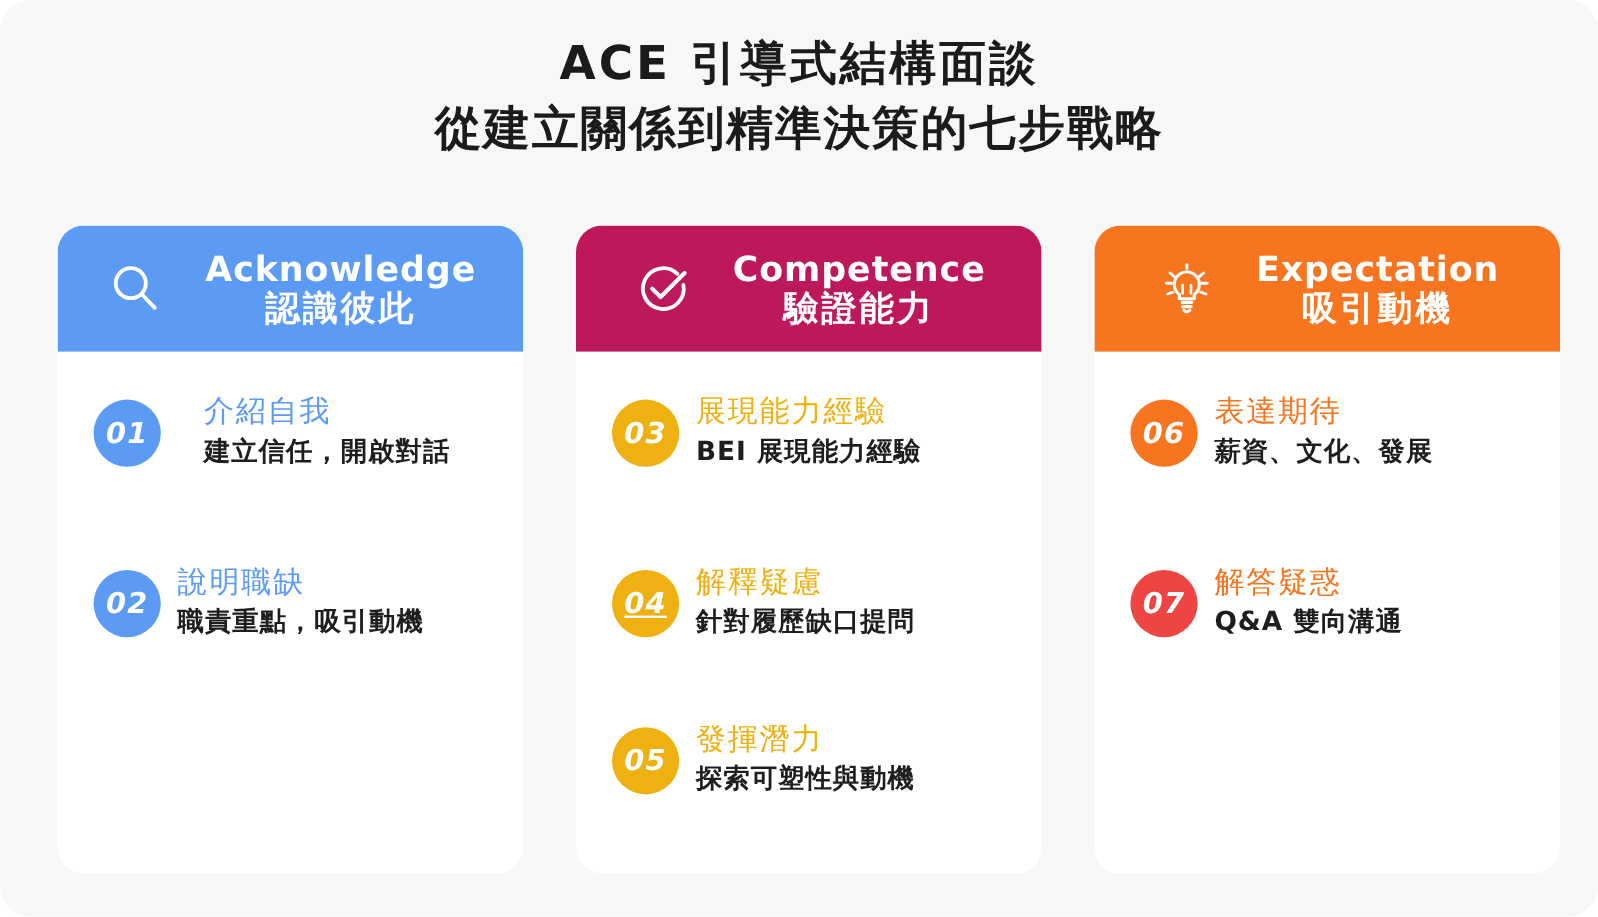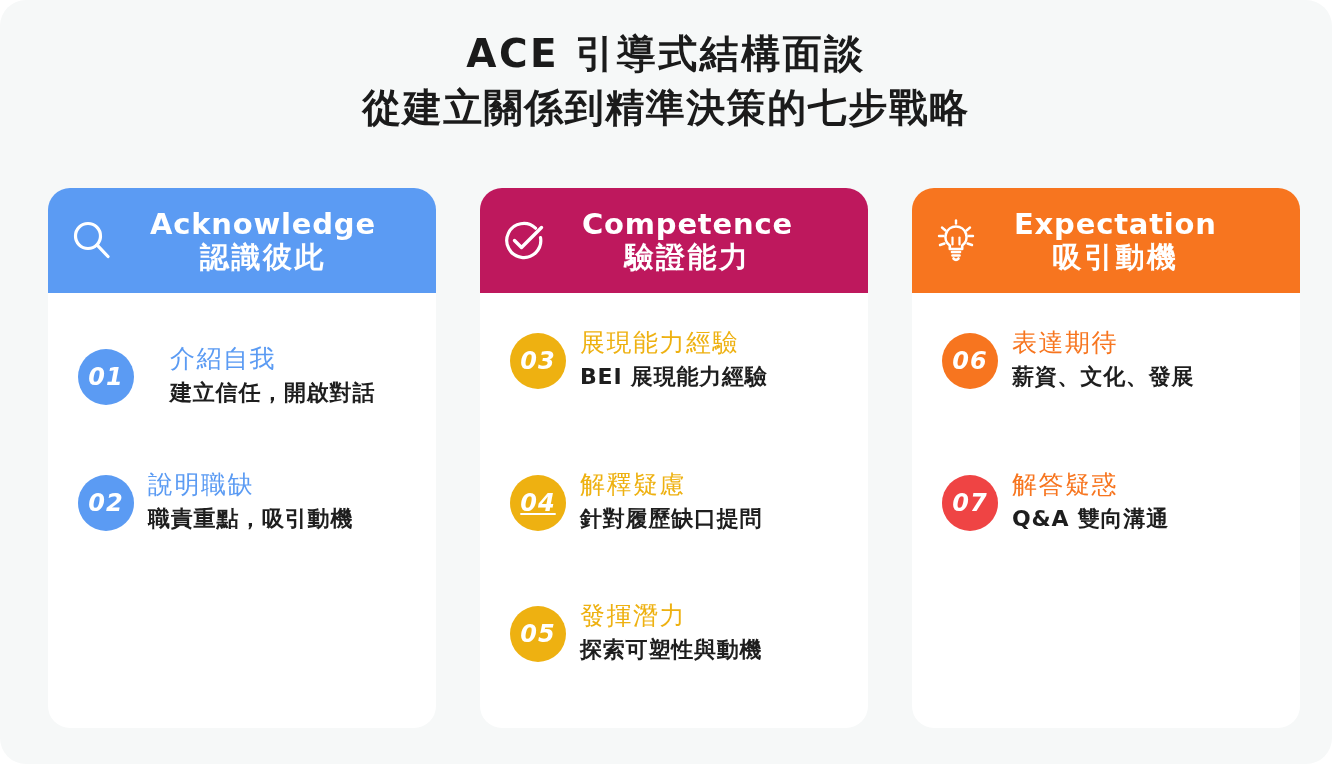--- a/index.html
+++ b/index.html
@@ -67,20 +67,21 @@
     overflow: hidden;
     display: flex;
     flex-direction: column;
   }
 
   .card-header {
     height: 105px;
     flex: 0 0 105px;
     display: flex;
     align-items: center;
+    justify-content: center;
     gap: 32px;
     padding: 0 18px;
     box-sizing: border-box;
   }
   .hdr-icon {
     width: 52px;
     height: 52px;
     flex: 0 0 52px;
     display: flex;
     align-items: center;
@@ -179,21 +180,21 @@
             <line x1="29.2" y1="28.2" x2="40" y2="39.5" stroke="#ffffff" stroke-width="3.2" stroke-linecap="round"></line>
           </svg>
         </span>
         <span class="hdr-text">
           <span class="hdr-en">Acknowledge</span>
           <span class="hdr-zh">認識彼此</span>
         </span>
       </div>
       <div class="card-body">
 
-        <div class="step" style="top:50px;gap:36px;">
+        <div class="step" style="top:34px;gap:36px;">
           <span class="step-num" style="background:#5b9bf3;">01</span>
           <span class="step-text">
             <span class="step-title" style="color:#5b9bf3;">介紹自我</span>
             <span class="step-sub">建立信任，開啟對話</span>
           </span>
         </div>
 
         <div class="step" style="top:176px;">
           <span class="step-num" style="background:#5b9bf3;">02</span>
           <span class="step-text">

